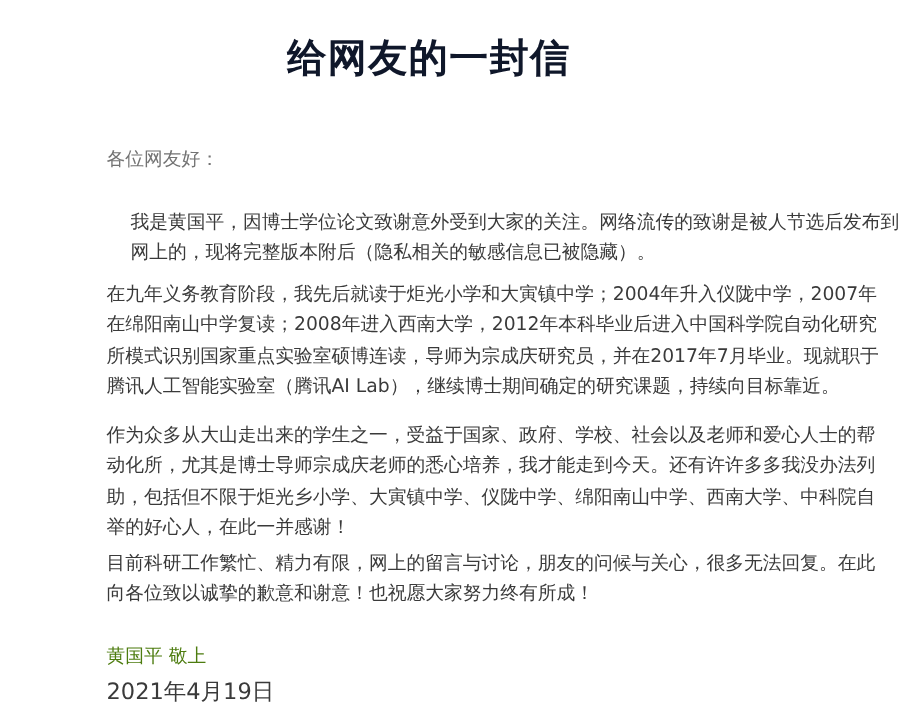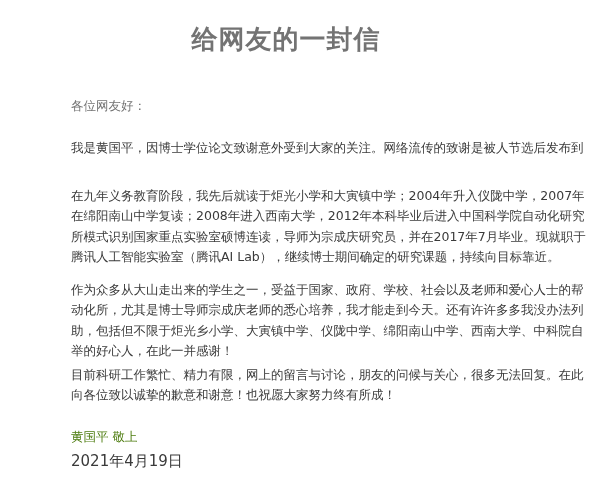--- a/index.html
+++ b/index.html
@@ -23,21 +23,21 @@
     height: 478px;
   }
   .title {
     position: absolute;
     top: 22px;
     left: 0;
     width: 572px;
     text-align: center;
     font-size: 26px;
     font-weight: bold;
-    color: #737373;
+    color: #0f172a;
     letter-spacing: 1px;
     line-height: 34px;
   }
   .greeting {
     position: absolute;
     left: 71px;
     top: 96px;
     font-size: 12.5px;
     line-height: 20px;
     color: #737373;
@@ -49,21 +49,21 @@
     font-size: 12.5px;
     line-height: 20.4px;
     color: #3a3a3a;
     margin: 0;
     text-align: justify;
   }
   .para .line {
     display: block;
     white-space: nowrap;
   }
-  #p1 { top: 138px; }
+  #p1 { top: 138px; margin-left: 16px; }
   #p2 { top: 186px; }
   #p3 { top: 280px; }
   #p4 { top: 365px; }
   .signature {
     position: absolute;
     left: 71px;
     top: 427px;
     font-size: 12.5px;
     line-height: 20px;
     color: #4d7c0f;
@@ -80,20 +80,21 @@
 </head>
 <body>
 
 <div class="letter">
   <div class="title">给网友的一封信</div>
 
   <div class="greeting">各位网友好：</div>
 
   <p class="para" id="p1">
     <span class="line">我是黄国平，因博士学位论文致谢意外受到大家的关注。网络流传的致谢是被人节选后发布到</span>
+    <span class="line">网上的，现将完整版本附后（隐私相关的敏感信息已被隐藏）。</span>
   </p>
 
   <p class="para" id="p2">
     <span class="line">在九年义务教育阶段，我先后就读于炬光小学和大寅镇中学；2004年升入仪陇中学，2007年</span>
     <span class="line">在绵阳南山中学复读；2008年进入西南大学，2012年本科毕业后进入中国科学院自动化研究</span>
     <span class="line">所模式识别国家重点实验室硕博连读，导师为宗成庆研究员，并在2017年7月毕业。现就职于</span>
     <span class="line">腾讯人工智能实验室（腾讯AI Lab），继续博士期间确定的研究课题，持续向目标靠近。</span>
   </p>
 
   <p class="para" id="p3">

